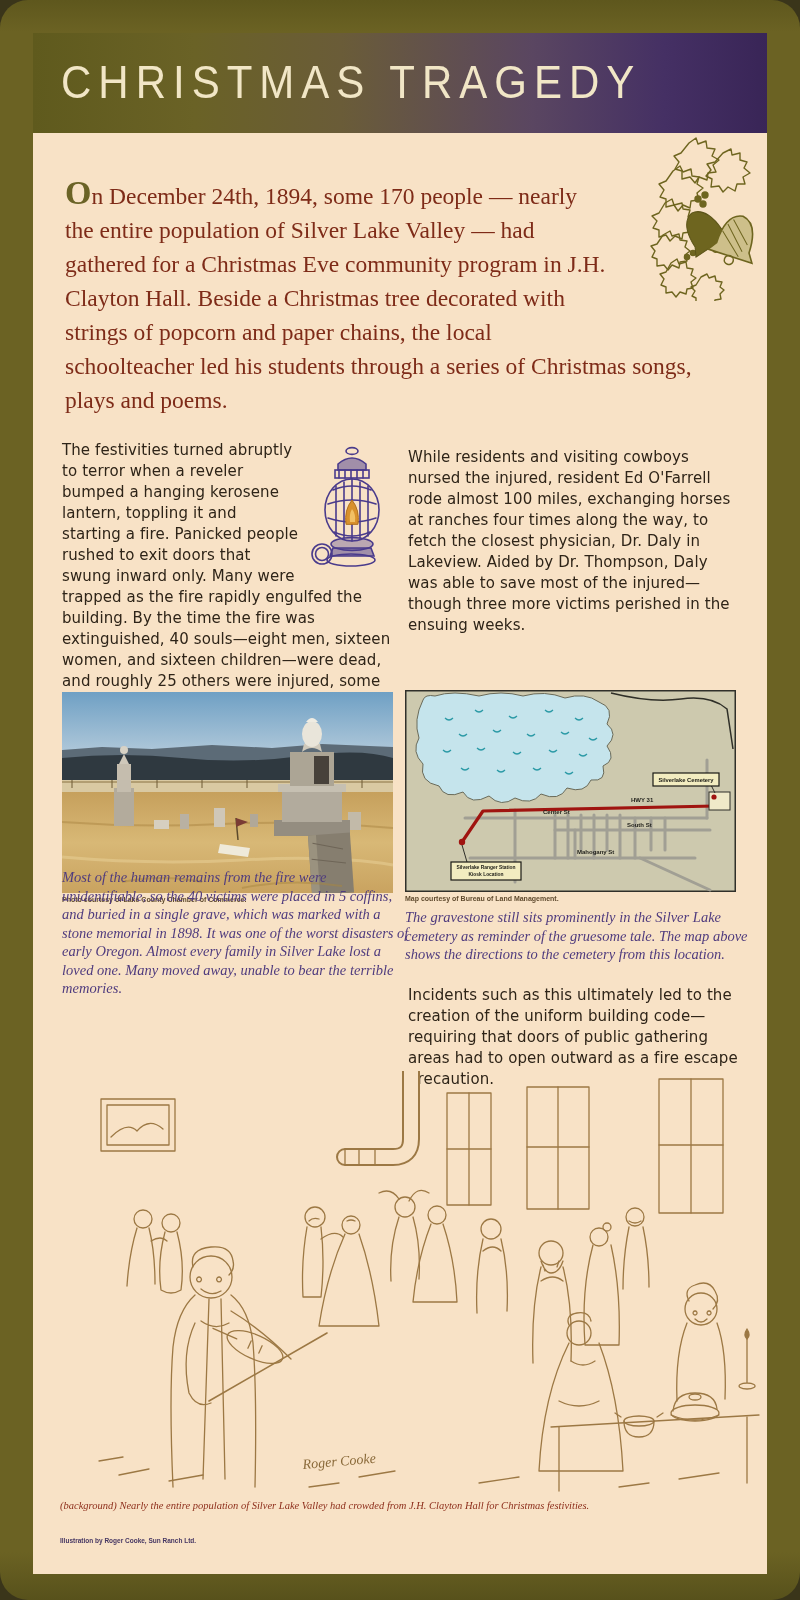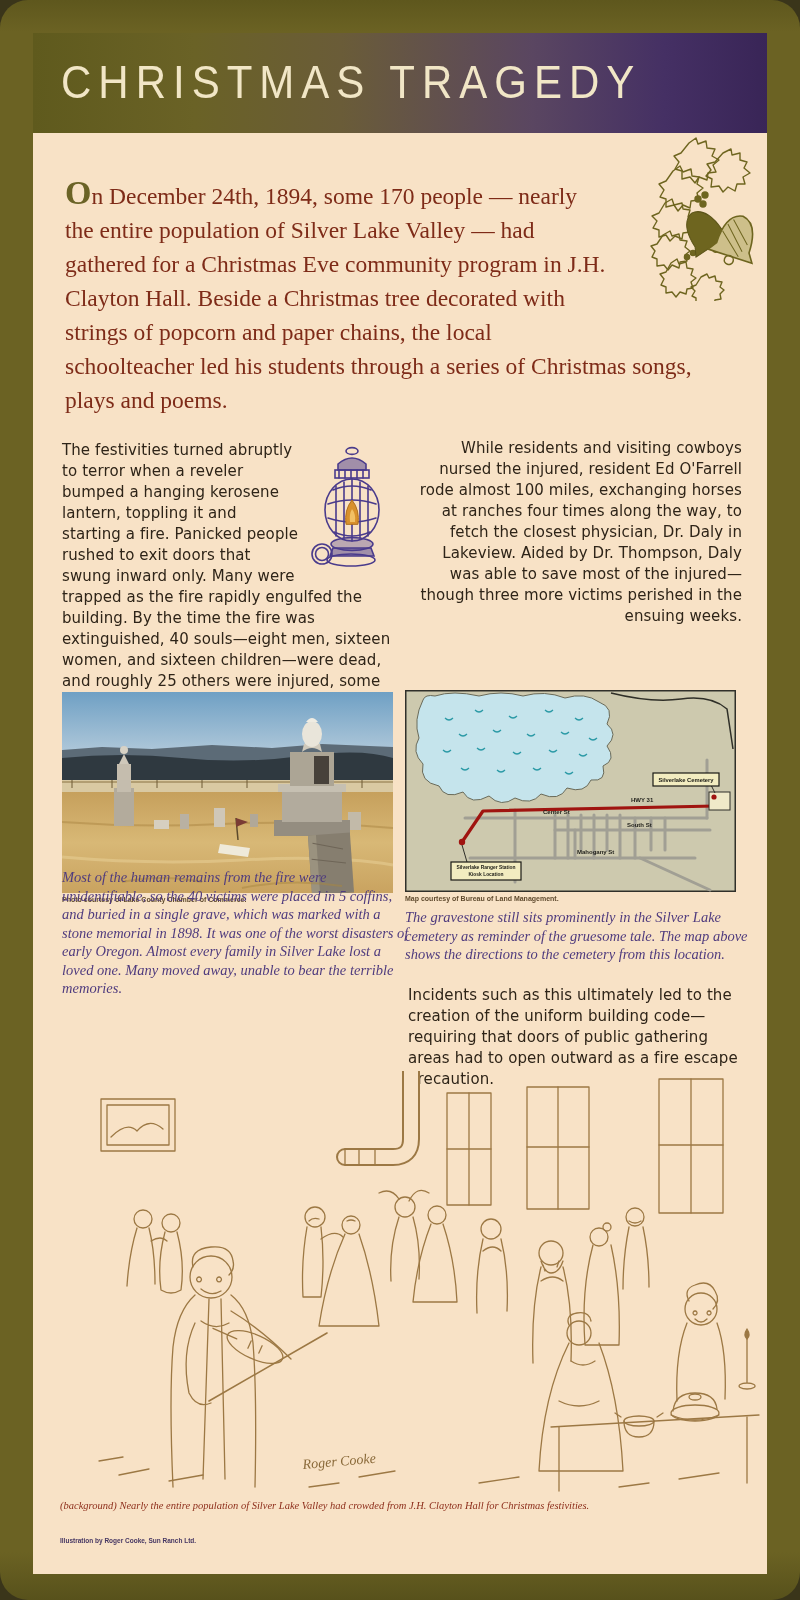--- a/index.html
+++ b/index.html
@@ -14,21 +14,21 @@
   .content{position:absolute;left:33px;top:133px;width:734px;height:1441px;background:#f8e2c6;}
   .abs{position:absolute;}
   .intro{left:32px;top:20px;width:650px;font-family:"Liberation Serif",serif;
          font-size:23.5px;line-height:34px;color:#7e2b18;text-align:left;margin-top:26px;}
   .holly-spacer{float:right;width:104px;height:152px;}
   .dropcap{font-size:34px;font-weight:bold;color:#6b6326;line-height:0;}
   .holly{left:610px;top:4px;width:124px;height:164px;}
   .bodytext{font-family:"DejaVu Sans","Liberation Sans",sans-serif;font-size:15px;line-height:21px;
          color:#2e2418;letter-spacing:0.1px;}
   .leftcol{left:29px;top:307px;width:332px;}
-  .rightcol{left:375px;top:305px;width:334px;text-align:right;}
+  .rightcol{left:375px;top:314px;width:334px;}
   .lantern-float{float:right;width:88px;height:130px;margin:4px 0 4px 6px;}
   .photo{left:29px;top:559px;width:331px;height:201px;}
   .mapbox{left:372px;top:557px;width:331px;height:202px;}
   .credit{font-size:7px;color:#5f4a2e;font-family:"Liberation Sans",sans-serif;font-weight:bold;}
   .photo-credit{left:29px;top:763px;width:330px;}
   .map-credit{left:372px;top:762px;width:330px;}
   .pcaption{font-family:"Liberation Serif",serif;font-style:italic;font-size:14.5px;line-height:18.5px;
          color:#4f3b7e;}
   .photo-caption{left:29px;top:735px;width:352px;}
   .map-caption{left:372px;top:775px;width:344px;}

